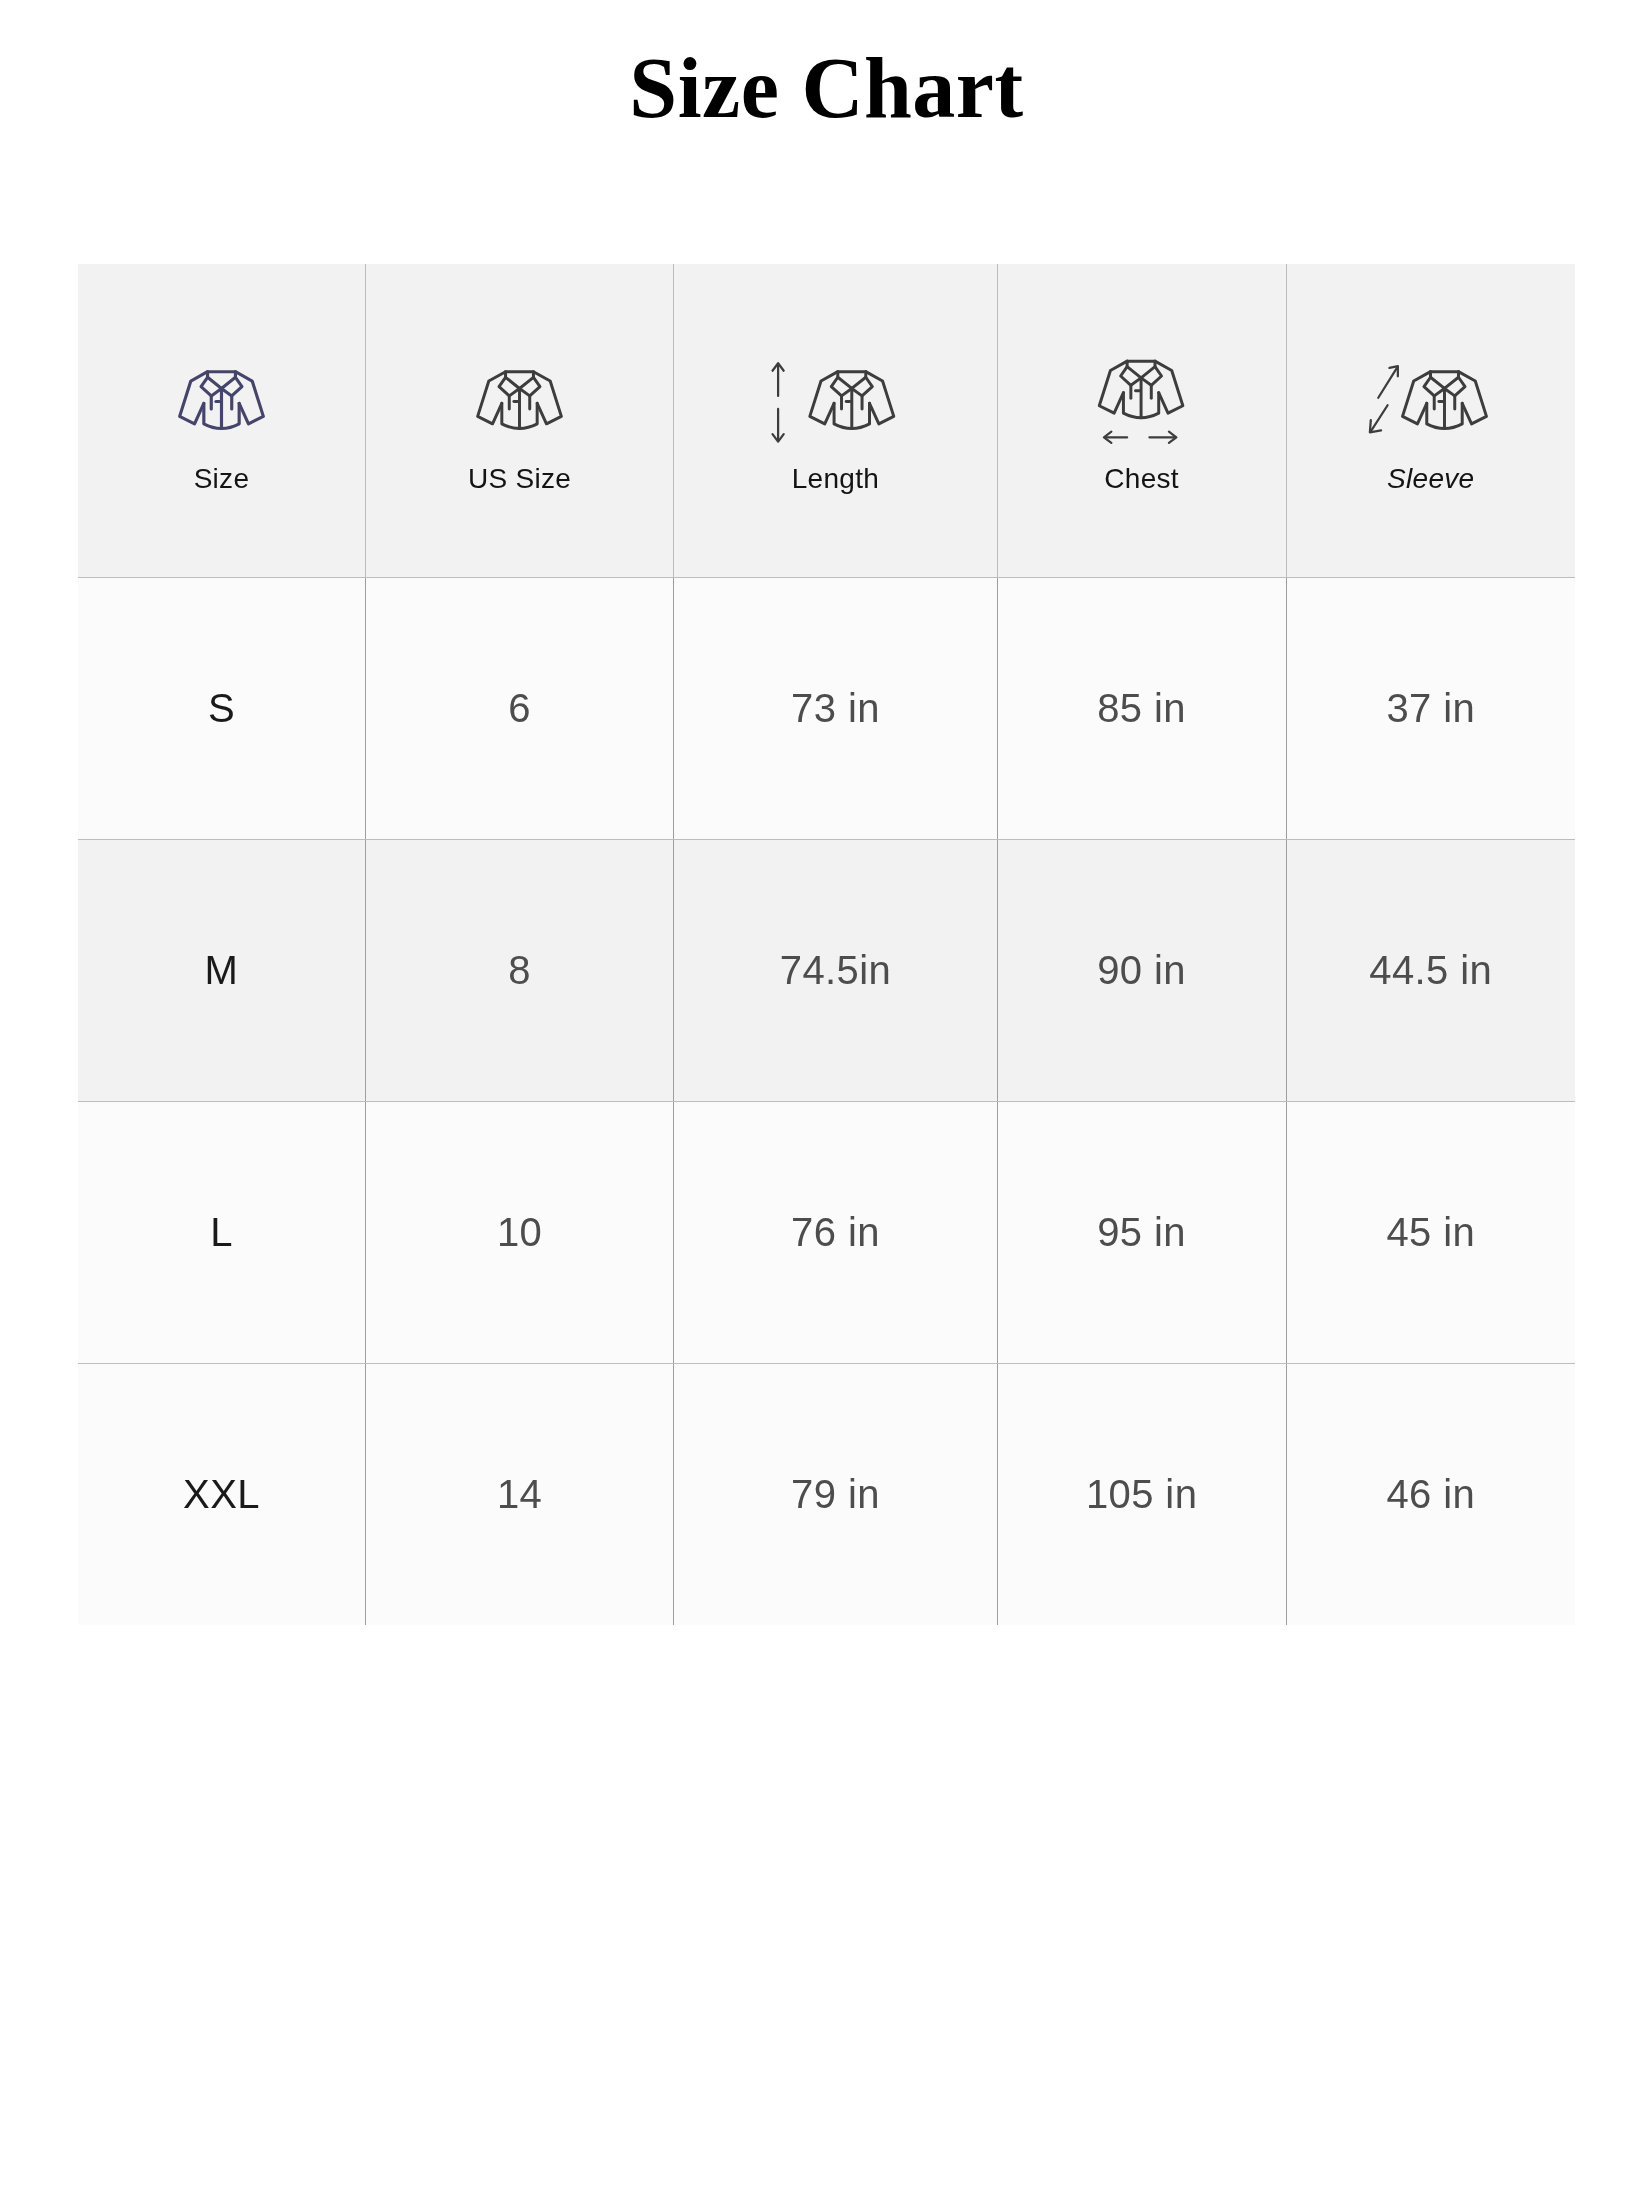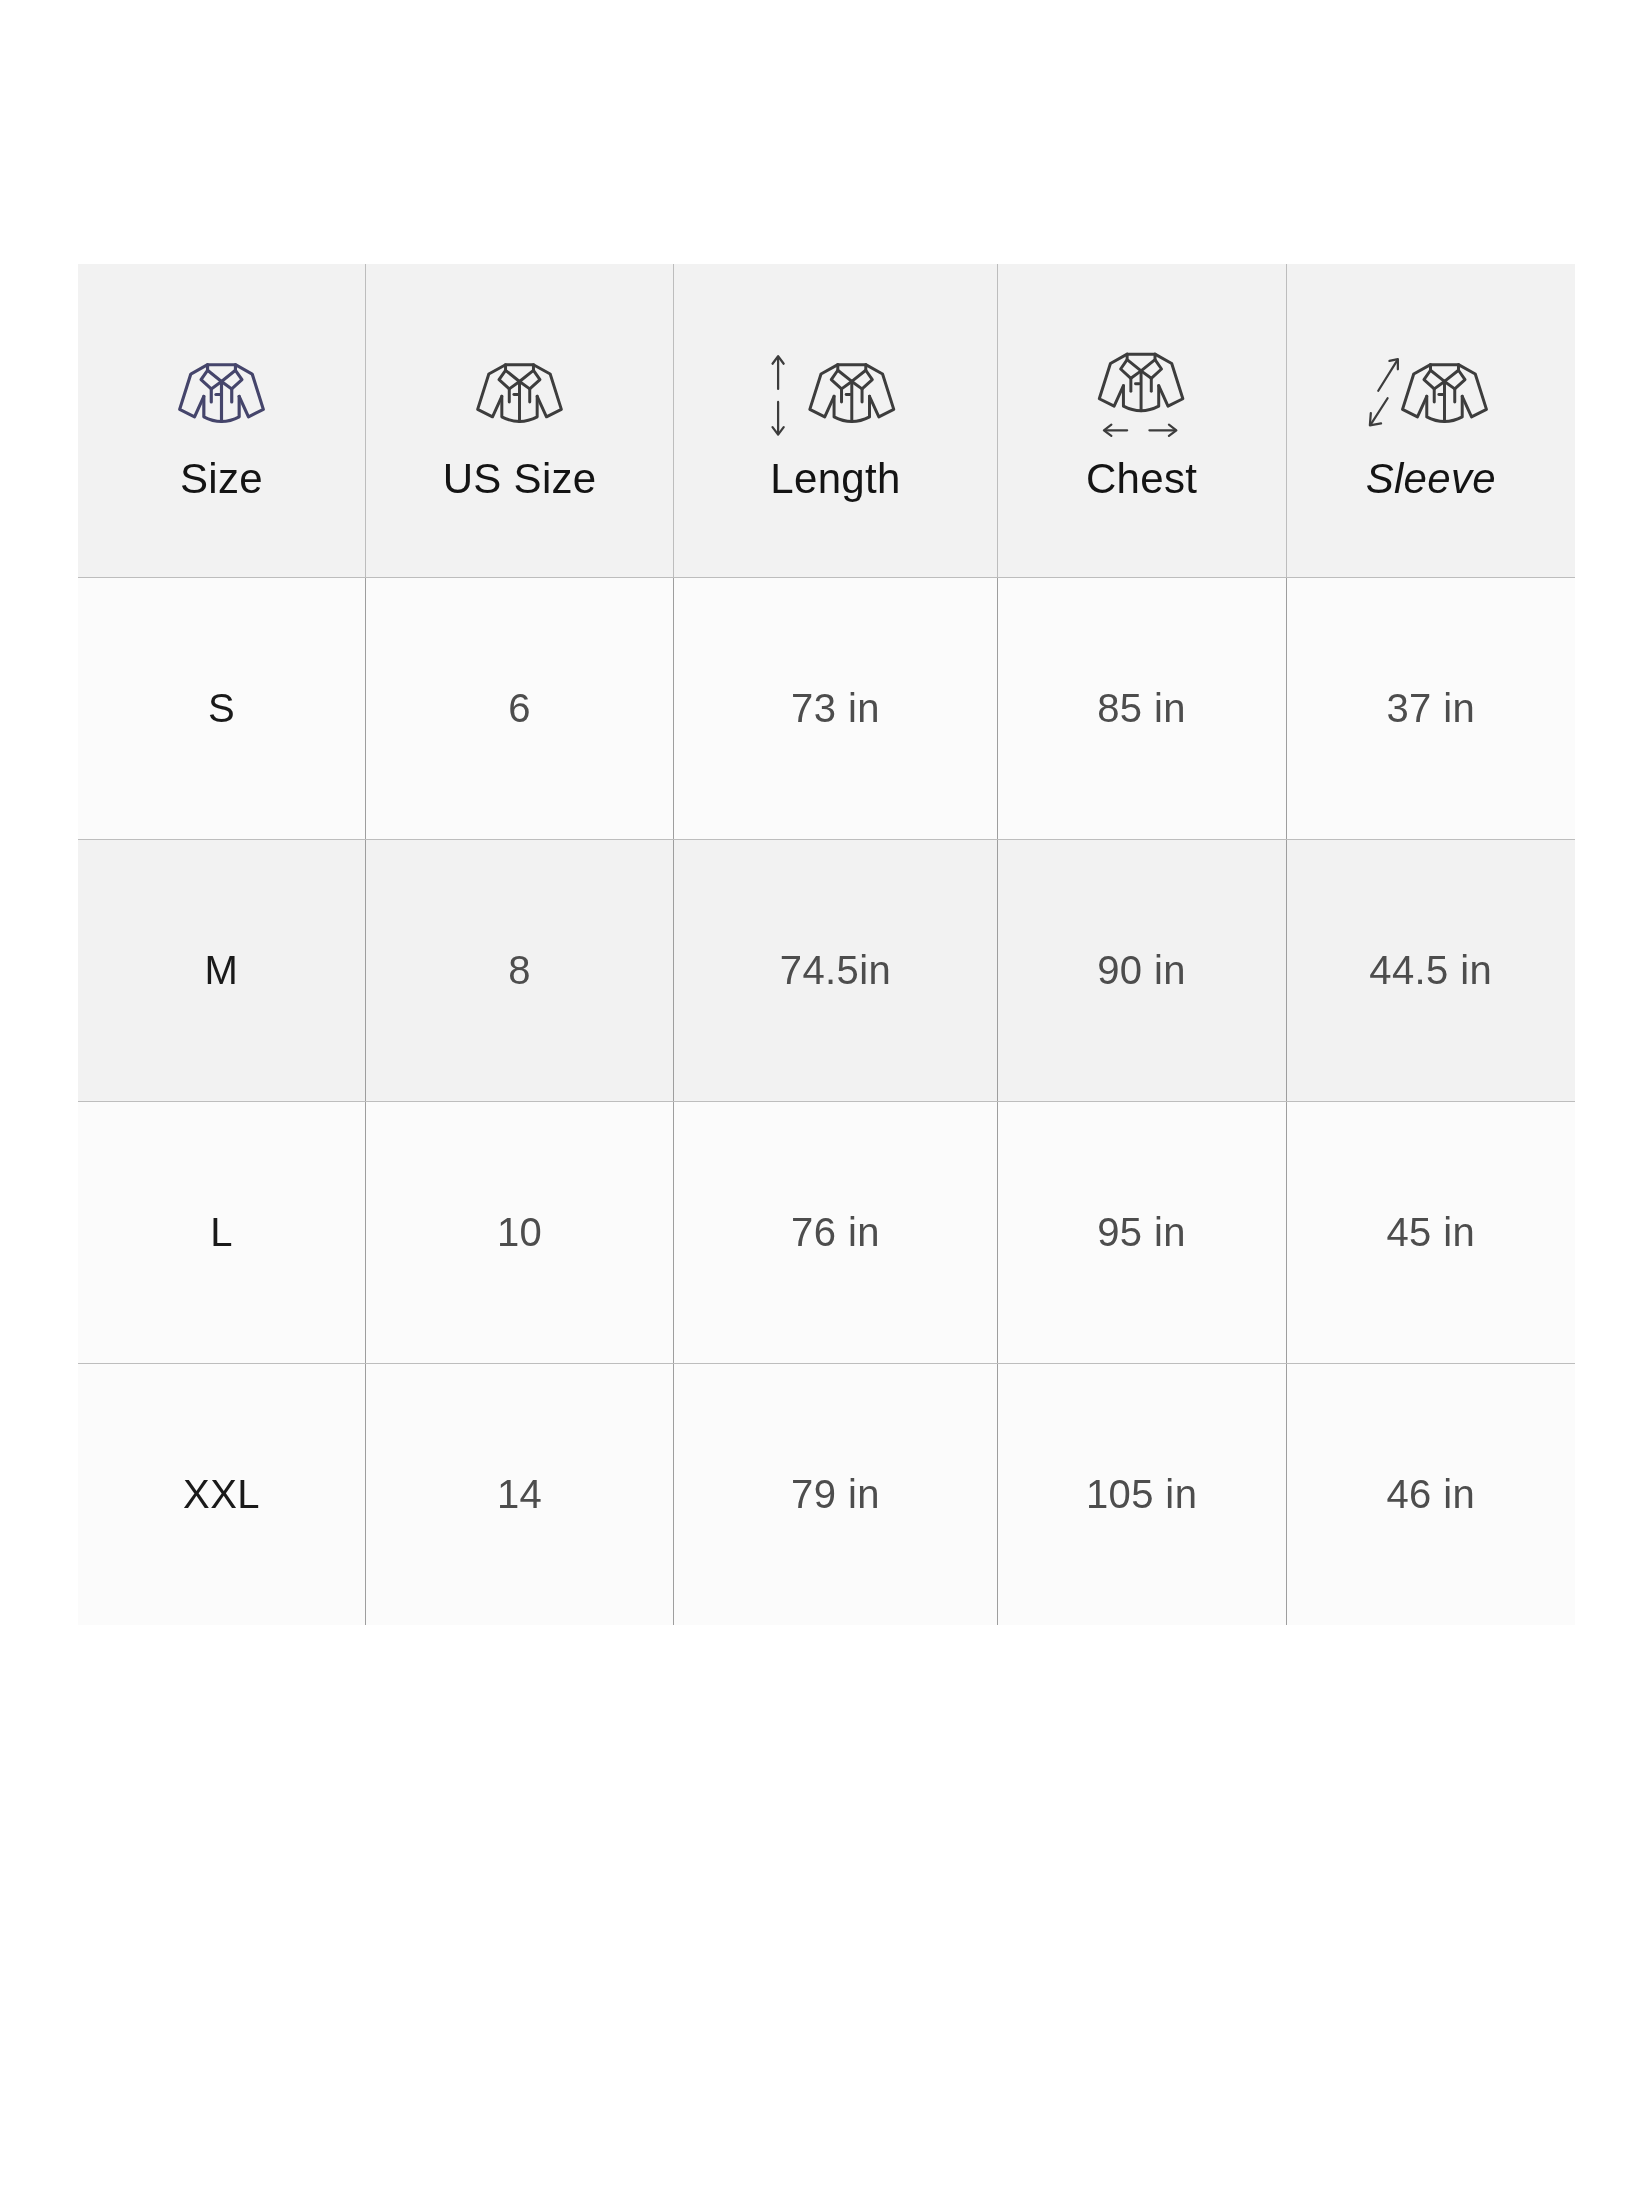--- a/index.html
+++ b/index.html
@@ -77,21 +77,21 @@
     height: 100%;
     gap: 9.3px;
   }
   .head-icon {
     height: 108px;
     display: flex;
     align-items: center;
     justify-content: center;
   }
   .head-label {
-    font-size: 42px;
+    font-size: 28px;
     color: #141414;
     line-height: 1;
     letter-spacing: 0.3px;
   }
 
   
   tbody td {
     border-right: 0.9px solid #9e9e9e;
     border-bottom: 1.9px solid #bdbdbd;
     height: 259px;
@@ -111,20 +111,21 @@
     color: #1a1a1a;
   }
 
   svg { display: block; }
 </style>
 </head>
 <body>
 
 <div class="page">
 
+  <h1 class="title">Size Chart</h1>
 
   <div class="table-wrap">
     <table class="size-table">
       <colgroup>
         <col class="c-size">
           <col class="c-us">
           <col class="c-length">
           <col class="c-chest">
           <col class="c-sleeve">
       </colgroup>

